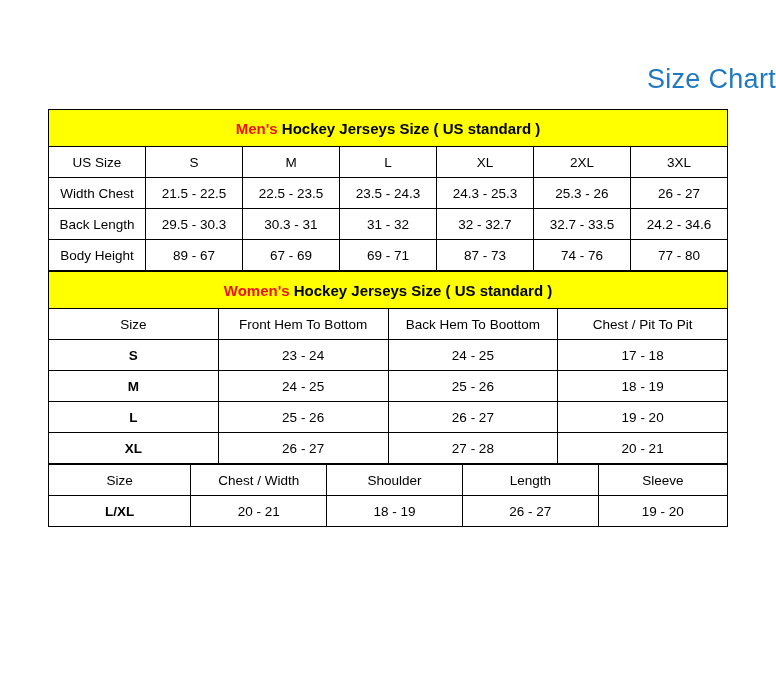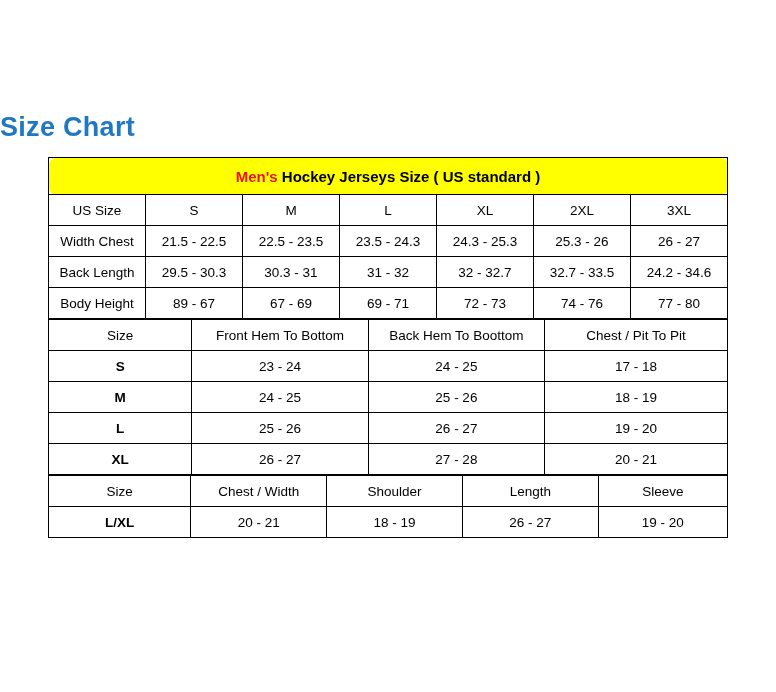--- a/index.html
+++ b/index.html
@@ -14,28 +14,27 @@
     color: #000000;
     overflow: hidden;
   }
   .page {
     position: relative;
     width: 776px;
     height: 692px;
     box-sizing: border-box;
   }
   .chart-title {
-    text-align: left;
+    text-align: right;
     color: #1f78c1;
     font-size: 27px;
-    font-weight: bold;
+    font-weight: normal;
     padding-top: 64px;
     padding-bottom: 14px;
     letter-spacing: 0.3px;
-    margin-top: 48px;
   }
   .tables-wrap {
     width: 680px;
     margin: 0 auto;
   }
   table {
     border-collapse: collapse;
     width: 100%;
     table-layout: fixed;
   }
@@ -50,21 +49,20 @@
     padding: 4px 2px;
     height: 22px;
     font-weight: normal;
   }
   .banner {
     background: #ffff00;
     font-weight: bold;
     font-size: 15px;
     height: 26px;
     padding: 5px 2px;
-    border-radius: 7px;
   }
   .banner .accent {
     color: #e8131d;
   }
   .hdr-row td {
     font-weight: normal;
   }
   .rowlabel {
     font-weight: normal;
   }
@@ -111,29 +109,32 @@
         <td>31 - 32</td>
         <td>32 - 32.7</td>
         <td>32.7 - 33.5</td>
         <td>24.2 - 34.6</td>
       </tr>
       <tr>
         <td class="rowlabel">Body Height</td>
         <td>89 - 67</td>
         <td>67 - 69</td>
         <td>69 - 71</td>
-        <td>72 - 73</td>
+        <td>87 - 73</td>
         <td>74 - 76</td>
         <td>77 - 80</td>
       </tr>
     </tbody>
       </table>
 
     <table class="block-table">
       <tbody>
+          <tr>
+        <td class="banner" colspan="4"><span class="accent">Women's</span><span> Hockey Jerseys Size ( US standard )</span></td>
+      </tr>
       <tr class="hdr-row">
         <td style="width:21%">Size</td>
         <td style="width:26%">Front Hem To Bottom</td>
         <td style="width:26%">Back Hem To Boottom</td>
         <td style="width:27%">Chest / Pit To Pit</td>
       </tr>
       <tr>
         <td class="bold-cell">S</td>
         <td>23 - 24</td>
         <td>24 - 25</td>

